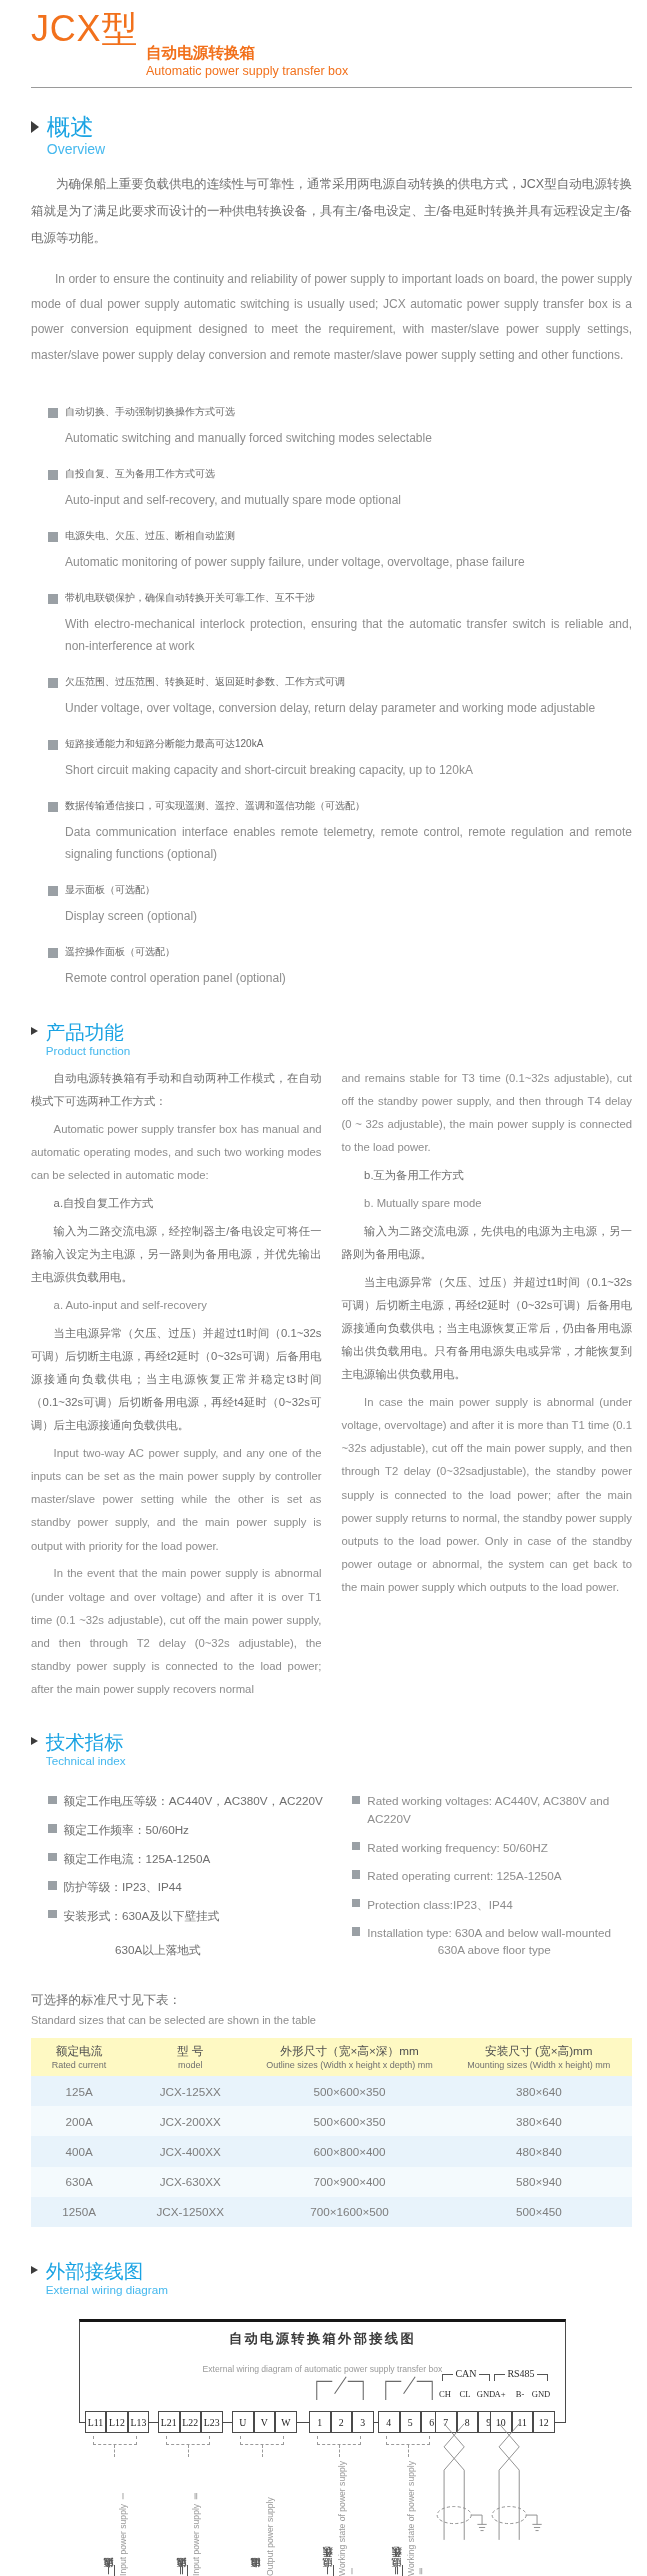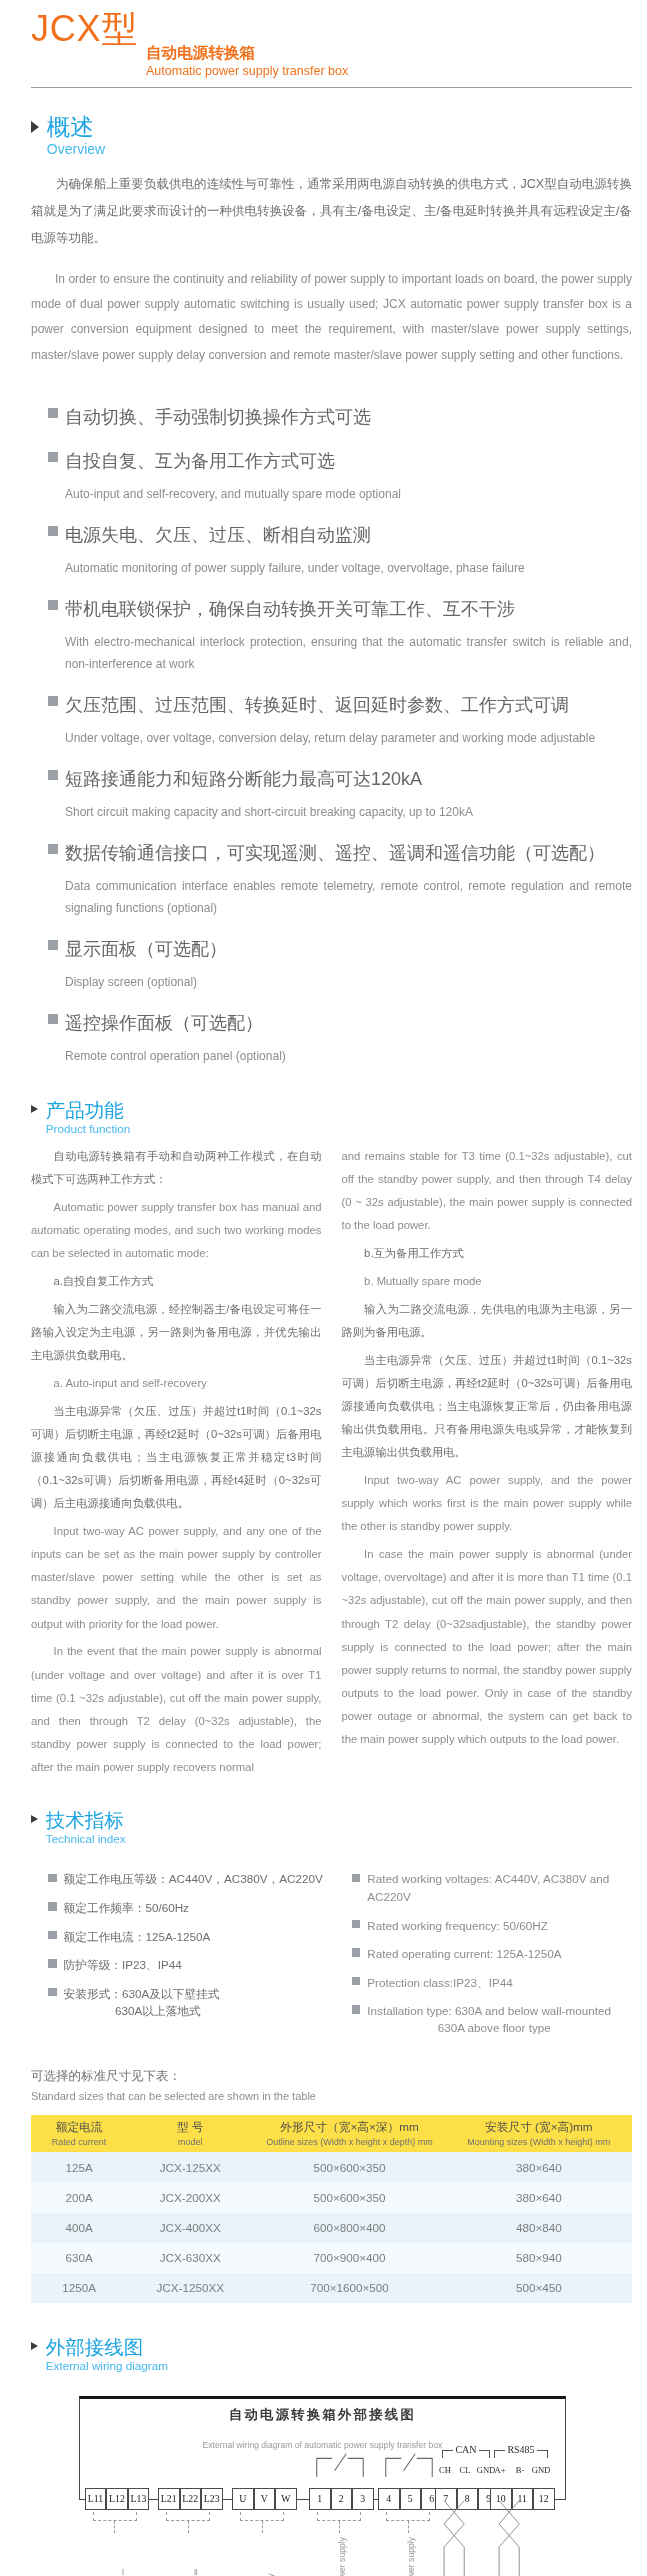--- a/index.html
+++ b/index.html
@@ -23,21 +23,21 @@
   .st-en{font-size:14px;color:#45B8EE;margin:1.6px 0 0 16.4px;}
   .st.small .st-zh{font-size:19.5px;}
   .st.small .st-en{font-size:11.7px;margin-left:15px;}
 
   
   .para-zh{font-size:12.5px;line-height:2.15;color:#6e6e6e;text-indent:2em;text-align:justify;margin:14px 0 0 0;}
   .para-en{font-size:12px;line-height:2.1;color:#8d8d8d;text-indent:2em;text-align:justify;margin:15.6px 0 0 0;}
 
   
   .feat{margin:17px 0 0 17px;}
-  .feat-zh{display:flex;font-size:18px;color:#666;line-height:1.5;}
+  .feat-zh{display:flex;font-size:10px;color:#666;line-height:1.5;}
   .sq{flex:none;width:10px;height:10px;background:#9aa0a5;margin:3.9px 7px 0 0;}
   .feat-en{margin:7.8px 0 0 17px;font-size:12px;color:#8d8d8d;line-height:1.85;text-align:justify;}
 
   
   .cols{display:flex;gap:20px;margin-top:4.7px;}
   .col{flex:1;min-width:0;}
   .fp{font-size:11.3px;line-height:2.05;text-align:justify;margin:4.7px 0 0 0;}
   .fp.zh{color:#6e6e6e;text-indent:2em;}
   .fp.en{color:#8d8d8d;text-indent:2em;}
   .fp.noind{text-indent:0;}
@@ -49,21 +49,21 @@
   .ti .sq{width:8.6px;height:8.6px;margin-top:3.1px;}
   .ti .t-zh{color:#6e6e6e;}
   .ti .t-en{color:#8d8d8d;}
   .ti-cont{margin:1.6px 0 0 67px;font-size:11.7px;}
   .tech-col.en .ti-cont{margin-left:86px;text-align:left;}
 
   
   .note-zh{font-size:12.5px;color:#6e6e6e;margin-top:34px;}
   .note-en{font-size:11px;color:#8d8d8d;margin-top:4.7px;}
   table.sizes{width:100%;border-collapse:collapse;margin-top:12.5px;text-align:center;}
-  table.sizes th{background:#fde047;font-weight:normal;padding:5.5px 1.6px;}
+  table.sizes th{background:#fef9c3;font-weight:normal;padding:5.5px 1.6px;}
   table.sizes th .h-zh{font-size:11.7px;color:#4f4f4f;}
   table.sizes th .h-en{font-size:9px;color:#707070;margin-top:1.6px;}
   table.sizes td{font-size:11.7px;color:#7d7d7d;padding:8.6px 1.6px;}
   table.sizes tr.odd td{background:#E8F3FB;text-align:center;}
   table.sizes tr.even td{background:#F4FAFD;}
   table.sizes col.c1{width:16%;}table.sizes col.c2{width:21%;}table.sizes col.c3{width:32%;}table.sizes col.c4{width:31%;}
 
   
   .wd-wrap{position:relative;width:487px;margin:23.4px 0 0 48px;font-family:"Liberation Serif","DejaVu Serif",serif;}
   .wd-box{position:relative;border:0.8px solid #4a4a4a;border-top:3.1px solid #161616;height:100px;}
@@ -113,20 +113,21 @@
     <p class="para-en">In order to ensure the continuity and reliability of power supply to important loads on board, the power supply mode of dual power supply automatic switching is usually used; JCX automatic power supply transfer box is a power conversion equipment designed to meet the requirement, with master/slave power supply settings, master/slave power supply delay conversion and remote master/slave power supply setting and other functions.</p>
   </div>
 
   <div class="sect" style="margin-top:36px;">
 
     <div class="feat">
       <div class="feat-zh">
           <span class="sq"></span>
           <span>自动切换、手动强制切换操作方式可选</span>
         </div>
+      <div class="feat-en">Automatic switching and manually forced switching modes selectable</div>
     </div>
     <div class="feat">
       <div class="feat-zh">
           <span class="sq"></span>
           <span>自投自复、互为备用工作方式可选</span>
         </div>
       <div class="feat-en">Auto-input and self-recovery, and mutually spare mode optional</div>
     </div>
     <div class="feat">
       <div class="feat-zh">
@@ -197,21 +198,20 @@
         <p class="fp zh">当主电源异常（欠压、过压）并超过t1时间（0.1~32s可调）后切断主电源，再经t2延时（0~32s可调）后备用电源接通向负载供电；当主电源恢复正常并稳定t3时间（0.1~32s可调）后切断备用电源，再经t4延时（0~32s可调）后主电源接通向负载供电。</p>
         <p class="fp en">Input two-way AC power supply, and any one of the inputs can be set as the main power supply by controller master/slave power setting while the other is set as standby power supply, and the main power supply is output with priority for the load power.</p>
         <p class="fp en">In the event that the main power supply is abnormal (under voltage and over voltage) and after it is over T1 time (0.1 ~32s adjustable), cut off the main power supply, and then through T2 delay (0~32s adjustable), the standby power supply is connected to the load power; after the main power supply recovers normal</p>
       </div>
       <div class="col">
         <p class="fp en noind">and remains stable for T3 time (0.1~32s adjustable), cut off the standby power supply, and then through T4 delay (0 ~ 32s adjustable), the main power supply is connected to the load power.</p>
         <p class="fp zh">b.互为备用工作方式</p>
         <p class="fp en">b. Mutually spare mode</p>
         <p class="fp zh">输入为二路交流电源，先供电的电源为主电源，另一路则为备用电源。</p>
         <p class="fp zh">当主电源异常（欠压、过压）并超过t1时间（0.1~32s可调）后切断主电源，再经t2延时（0~32s可调）后备用电源接通向负载供电；当主电源恢复正常后，仍由备用电源输出供负载用电。只有备用电源失电或异常，才能恢复到主电源输出供负载用电。</p>
-        <p class="fp en">Input two-way AC power supply, and the power supply which works first is the main power supply while the other is standby power supply.</p>
         <p class="fp en">In case the main power supply is abnormal (under voltage, overvoltage) and after it is more than T1 time (0.1 ~32s adjustable), cut off the main power supply, and then through T2 delay (0~32sadjustable), the standby power supply is connected to the load power; after the main power supply returns to normal, the standby power supply outputs to the load power. Only in case of the standby power outage or abnormal, the system can get back to the main power supply which outputs to the load power.</p>
       </div>
     </div>
   </div>
 
   <div class="sect" style="margin-top:31px;">
     <div class="st small">
       <span class="arrow"></span>
       <div>
         <div class="st-zh">技术指标</div>
@@ -229,21 +229,21 @@
             <span class="t-zh">额定工作频率：50/60Hz</span>
           </div>
         <div class="ti">
             <span class="sq"></span>
             <span class="t-zh">额定工作电流：125A-1250A</span>
           </div>
         <div class="ti">
             <span class="sq"></span>
             <span class="t-zh">防护等级：IP23、IP44</span>
           </div>
-        <div class="ti" style="margin-bottom:2px;">
+        <div class="ti" style="margin-bottom:19px;">
             <span class="sq"></span>
             <span class="t-zh">安装形式：630A及以下壁挂式</span>
           </div>
         <div class="ti-cont t-zh" style="color:#6e6e6e;">630A以上落地式</div>
       </div>
       <div class="tech-col en">
         <div class="ti">
             <span class="sq"></span>
             <span class="t-en">Rated working voltages: AC440V, AC380V and AC220V</span>
           </div>

